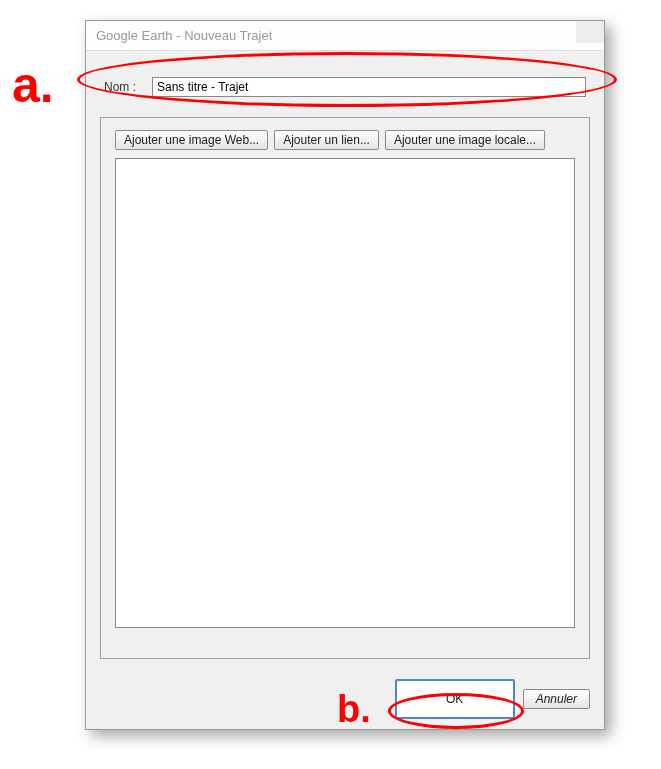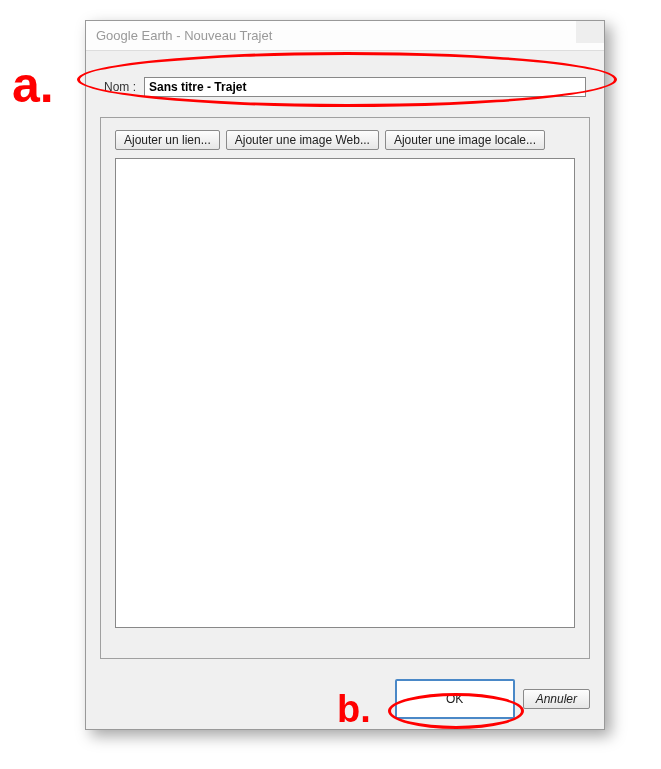--- a/index.html
+++ b/index.html
@@ -40,33 +40,33 @@
     right: 0;
     top: 0;
     width: 28px;
     height: 22px;
     background: #eee;
   }
   .name-row {
     display: flex;
     align-items: center;
     margin: 26px 18px 6px 18px;
+    gap: 8px;
   }
   .name-row label {
     margin-right: 8px;
     color: #333;
   }
   .name-row input {
     flex: 1;
     height: 20px;
     border: 1px solid #888;
     background: #fff;
     font-size: 12px;
     padding: 1px 4px;
-    font-weight: bold;
   }
   .tabs-area {
     margin: 20px 14px 0 14px;
   }
   .tabs {
     display: flex;
     position: relative;
     z-index: 2;
   }
   .tab {
@@ -190,22 +190,22 @@
   </div>
 
   <div class="name-row">
     <label>Nom :</label>
     <input type="text" value="Sans titre - Trajet" style="">
   </div>
 
   <div class="tabs-area">
     <div class="tabpanel">
       <div class="btnrow">
+        <div class="btn">Ajouter une image Web...</div>
         <div class="btn">Ajouter un lien...</div>
-        <div class="btn">Ajouter une image Web...</div>
         <div class="btn">Ajouter une image locale...</div>
       </div>
       <textarea class="textarea" style=""></textarea>
     </div>
   </div>
 
   <div class="footer">
     <div class="btn ok">OK</div>
     <div class="btn cancel">Annuler</div>
   </div>

